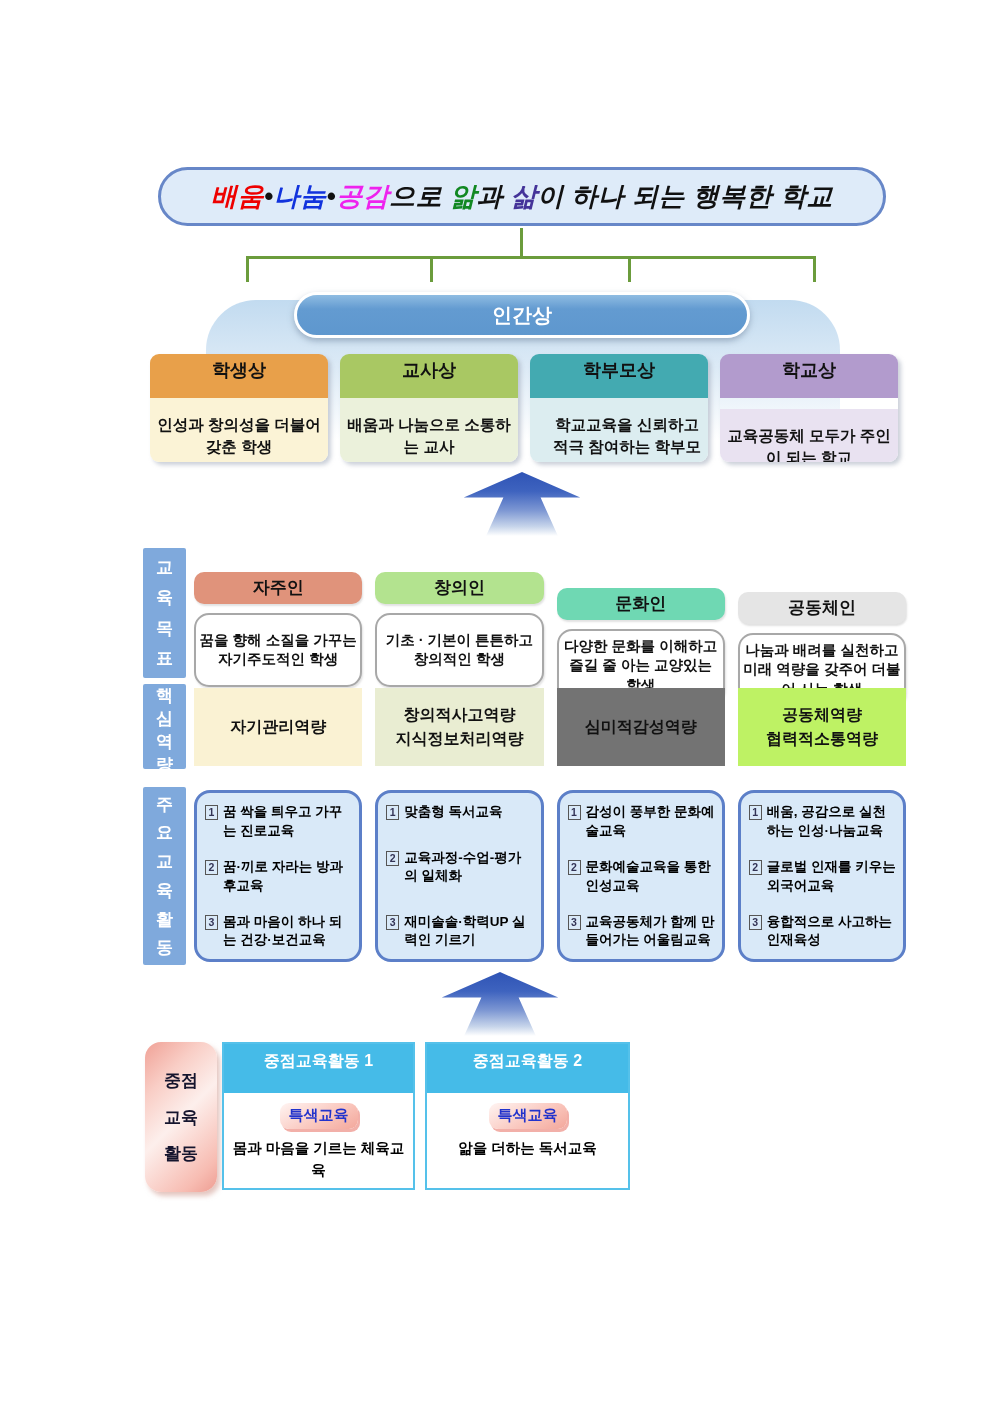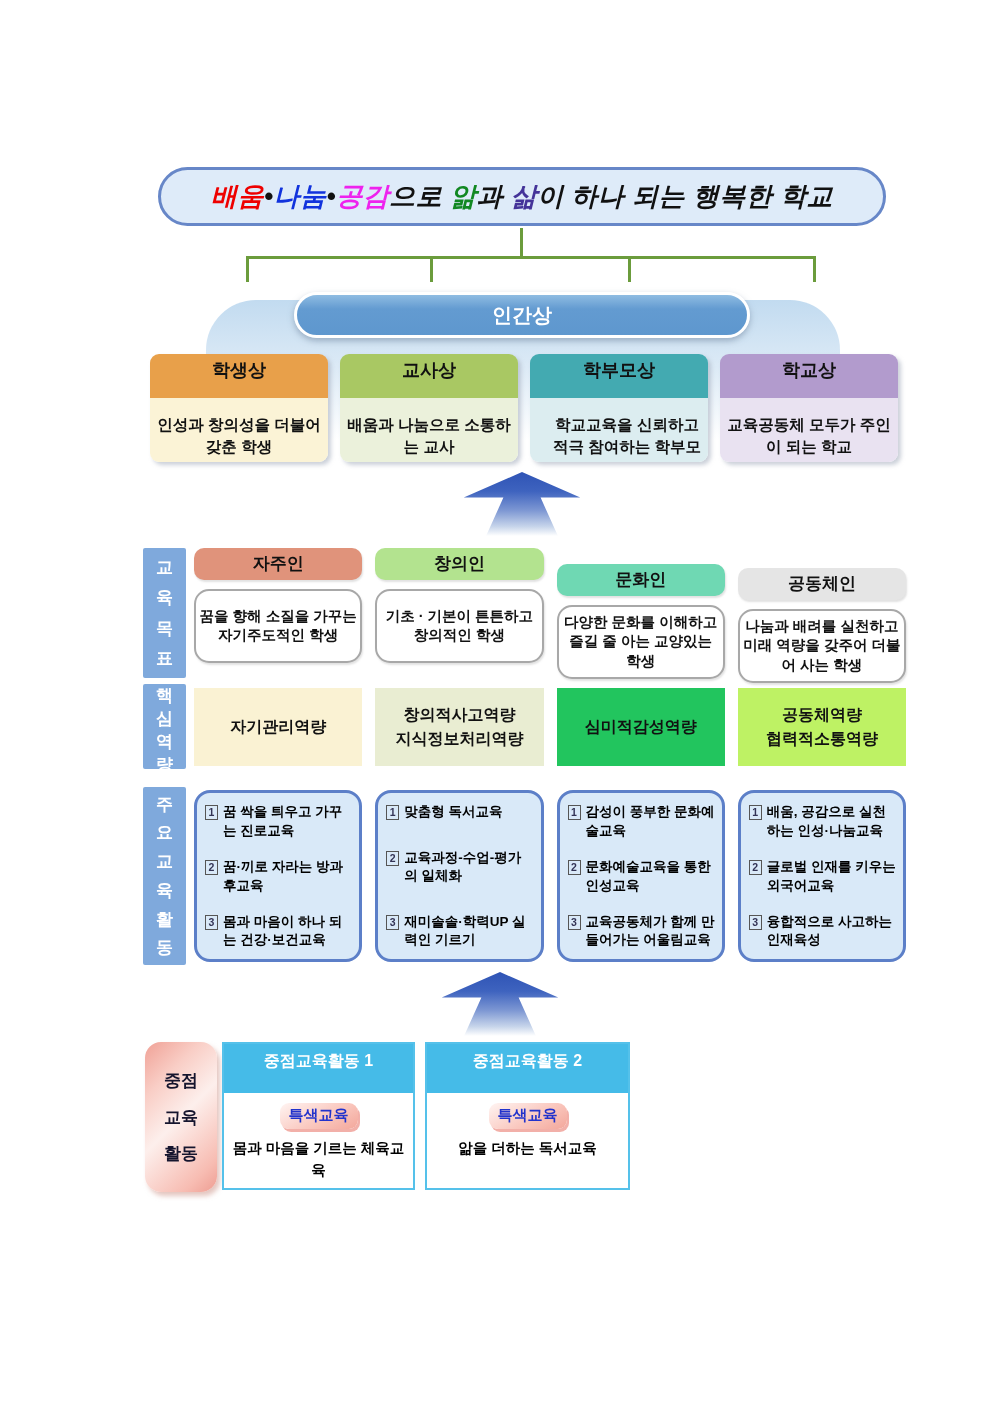--- a/index.html
+++ b/index.html
@@ -50,21 +50,21 @@
     position:absolute; left:143px; width:43px; border-radius:2px;
     color:#ffffff; font-weight:bold; font-size:17px;
     display:flex; flex-direction:column; align-items:center; justify-content:space-evenly;
   }
   .sl-goals { top:548px; height:130px; }
   .sl-comp  { top:684px; height:85px; }
   .sl-act   { top:787px; height:178px; }
 
   
   .grid4 { position:absolute; left:194px; width:712px; display:grid; grid-template-columns:repeat(4,1fr); gap:13px; }
-  .goals-row { top:548px; }
+  .goals-row { top:572px; }
   .goal-pill { height:32px; line-height:32px; border-radius:10px; text-align:center;
                font-size:17px; font-weight:bold; color:#111111; box-shadow:1px 2px 2px rgba(180,180,180,.4); }
   .goal-desc { margin-top:9px; height:74px; border:2px solid #A8A8A8; border-radius:15px; background:#ffffff;
                display:flex; align-items:center; justify-content:center; text-align:center;
                font-size:14.5px; font-weight:bold; color:#111111; line-height:1.32; padding:2px 3px;
                box-shadow:1px 2px 2px rgba(190,190,190,.45); }
 
   .comp-row { top:688px; }
   .comp-cell { height:78px; display:flex; flex-direction:column; align-items:center; justify-content:center;
                font-size:16px; font-weight:bold; color:#111111; line-height:1.5; text-align:center; }
@@ -121,21 +121,21 @@
     <div class="vbox">
       <div class="vbox-h" style="background: rgb(169, 200, 99);">교사상</div>
       <div class="vbox-b" style="background: rgb(235, 241, 219);">배움과 나눔으로 소통하는 교사</div>
     </div>
     <div class="vbox">
       <div class="vbox-h" style="background: rgb(67, 170, 177);">학부모상</div>
       <div class="vbox-b" style="background: rgb(220, 237, 240); padding-left: 20px;">학교교육을 신뢰하고 적극 참여하는 학부모</div>
     </div>
     <div class="vbox">
       <div class="vbox-h" style="background: rgb(178, 155, 205);">학교상</div>
-      <div class="vbox-b" style="background: rgb(233, 226, 241);">교육공동체 모두가 주인이 되는 학교</div>
+      <div class="vbox-b" style="background: rgb(233, 226, 241); margin-top: 11px;">교육공동체 모두가 주인이 되는 학교</div>
     </div>
   </div>
 
   <div class="up-arrow arrow1"></div>
 
   <div class="side-label sl-goals" style="background: rgb(127, 169, 220);">
       <div>교</div>
       <div>육</div>
       <div>목</div>
       <div>표</div>
@@ -167,21 +167,21 @@
     </div>
   <div class="grid4 comp-row">
     <div class="comp-cell" style="background: rgb(250, 242, 211);">
       <div>자기관리역량</div>
       <div></div>
     </div>
     <div class="comp-cell" style="background: rgb(233, 237, 210);">
       <div>창의적사고역량</div>
       <div>지식정보처리역량</div>
     </div>
-    <div class="comp-cell" style="background: #22c55e;">
+    <div class="comp-cell" style="background: #737373;">
       <div>심미적감성역량</div>
       <div></div>
     </div>
     <div class="comp-cell" style="background: #bef264;">
       <div>공동체역량</div>
       <div>협력적소통역량</div>
     </div>
   </div>
 
   <div class="side-label sl-act" style="background: rgb(127, 169, 220);">

